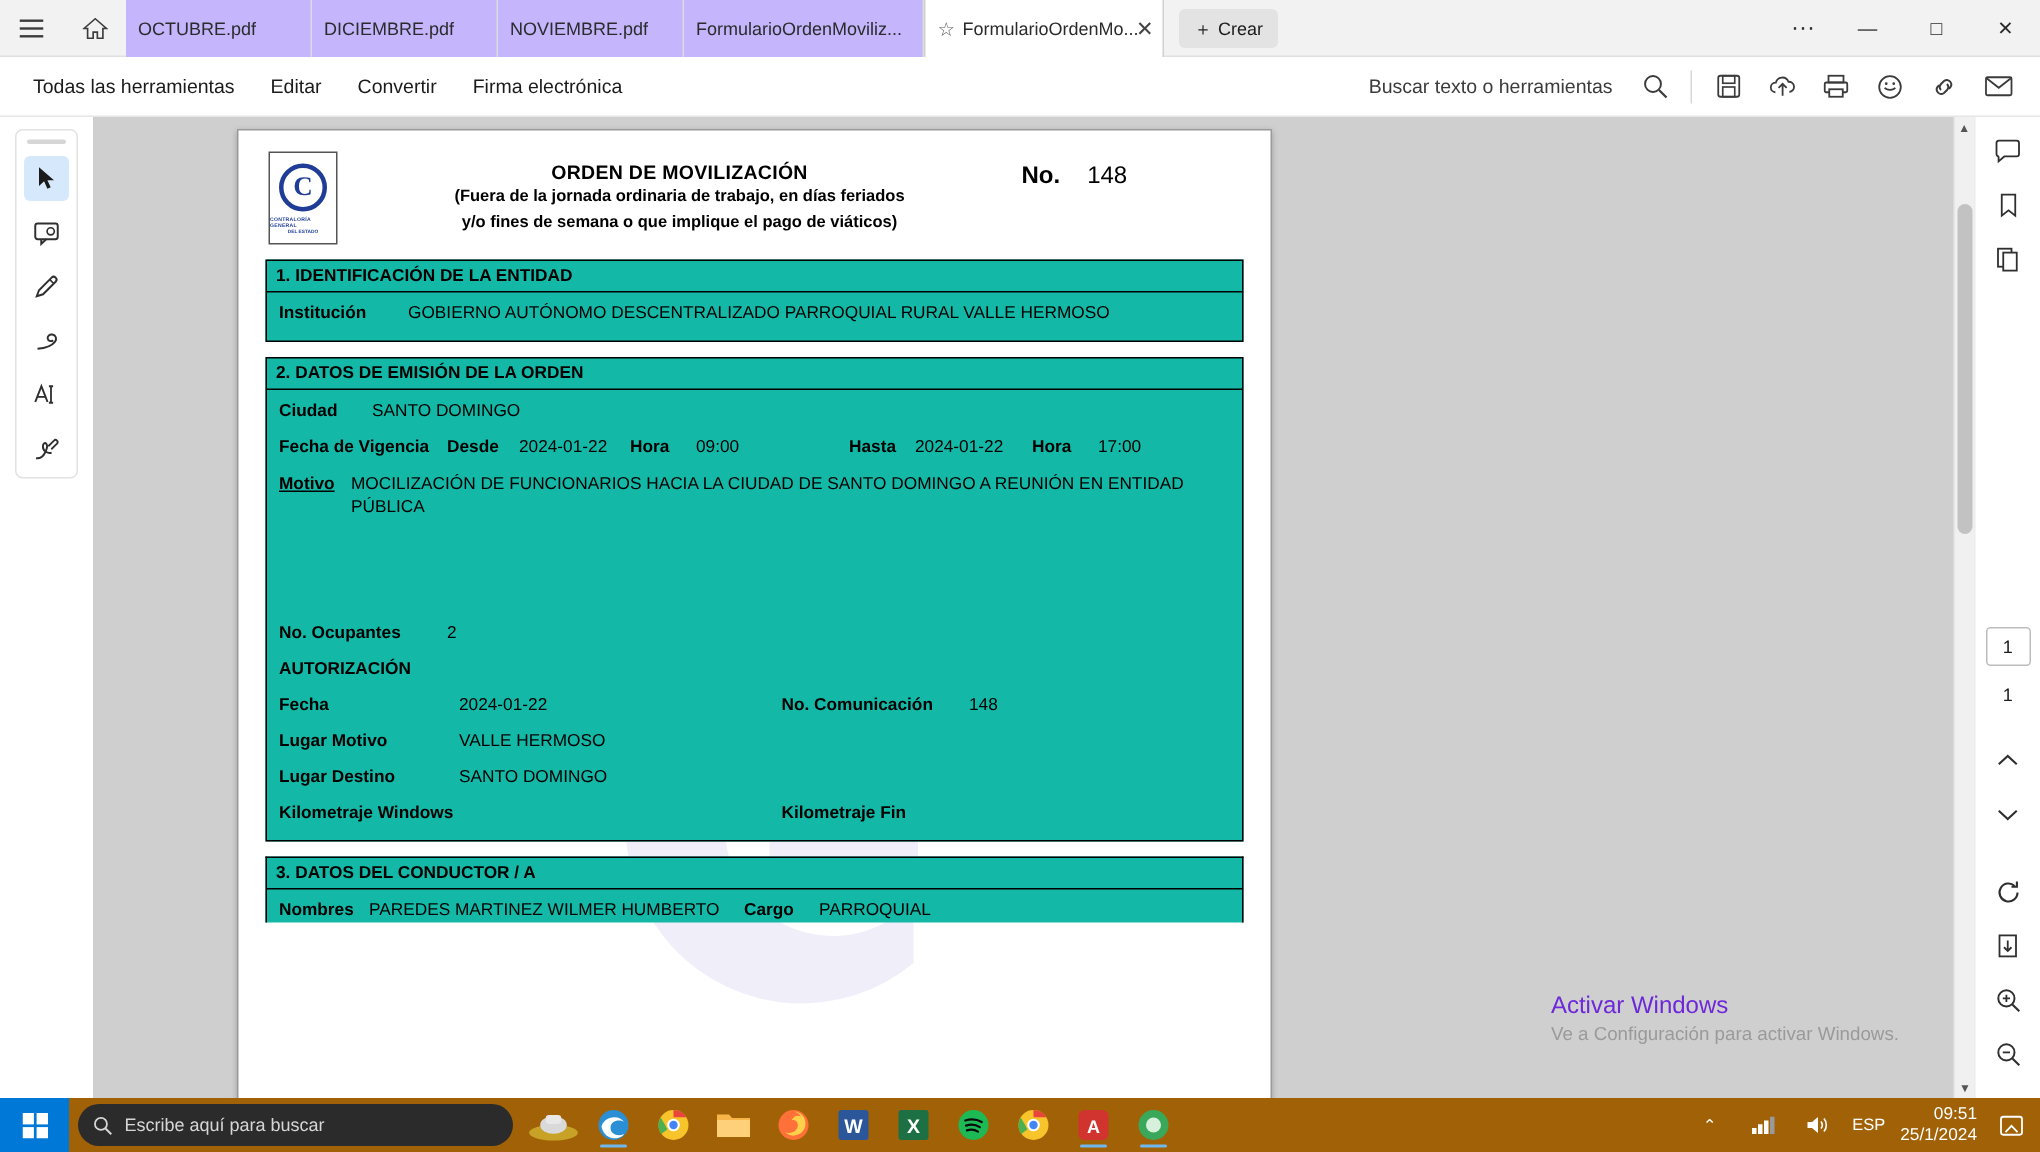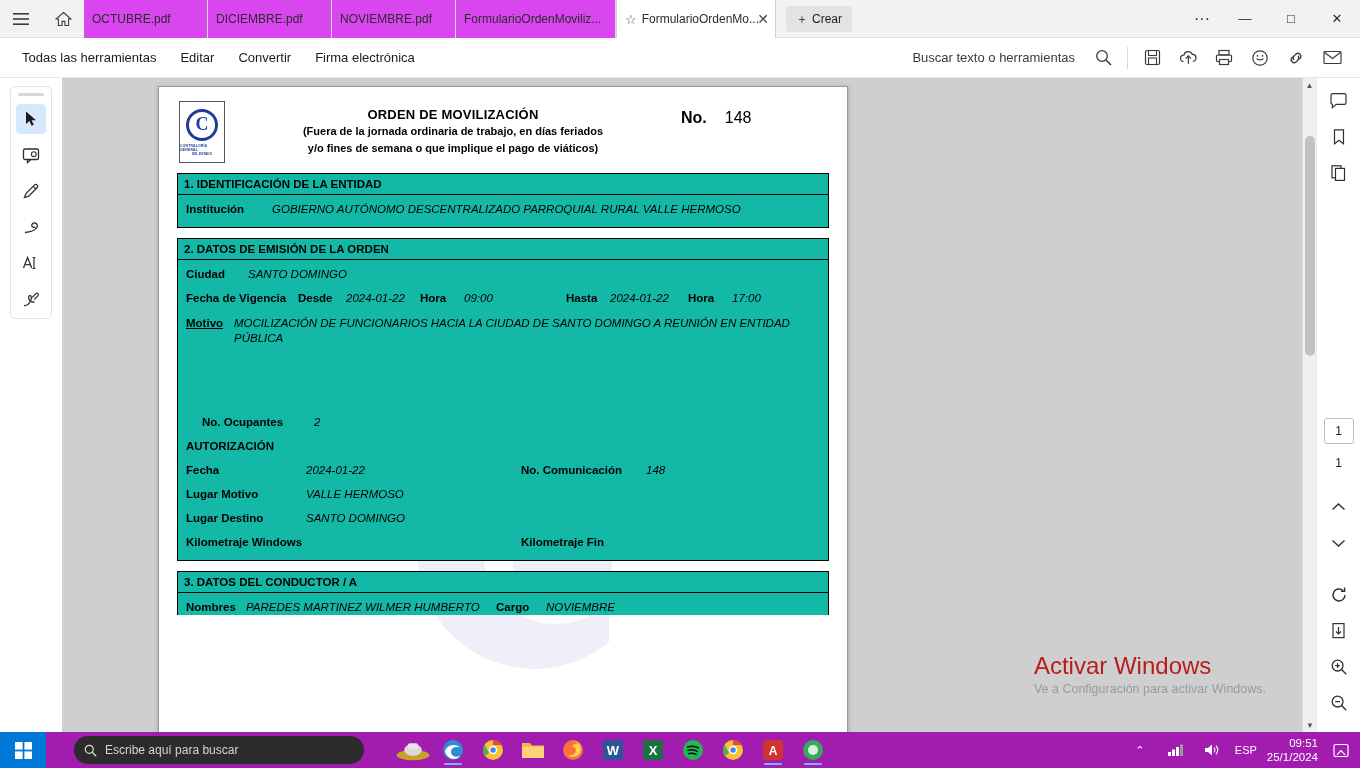--- a/index.html
+++ b/index.html
@@ -16,21 +16,21 @@
   .tabbar {
     height: 38px; background: #f2f2f2; display: flex; align-items: stretch;
     border-bottom: 1px solid #e0e0e0;
   }
   .tb-icon {
     width: 42px; display: flex; align-items: center; justify-content: center;
     color: #3c3c3c;
   }
   .tab {
     width: 124px; min-width: 90px; height: 38px; display: flex; align-items: center;
-    padding: 0 8px; font-size: 12px; color: #2b2b2b; background: #d946ef;
+    padding: 0 8px; font-size: 12px; color: #2b2b2b; background: #c4b5fd;
     border-right: 1px solid #dcdcdc; position: relative; overflow: hidden;
     white-space: nowrap;
   }
   .tab.wide { width: 160px; }
   .tab .tab-label { overflow: hidden; text-overflow: ellipsis; white-space: nowrap; }
   .tab.active {
     background: #ffffff; border-top: none; border-right: 1px solid #d0d0d0;
     border-left: 1px solid #d0d0d0;
   }
   .tab .star { margin-right: 5px; color: #5c5c5c; font-size: 13px; }
@@ -122,37 +122,37 @@
     border: 1px solid #000; margin: 10px 2px 0; background: #14b8a6;
   }
   .sec-head {
     font-weight: bold; font-size: 11.5px; padding: 4px 6px;
     border-bottom: 1px solid #000;
   }
   .sec-body { padding: 8px 8px 10px; }
   .row { display: flex; align-items: baseline; margin-bottom: 12px; }
   .row:last-child { margin-bottom: 2px; }
   .lbl { font-weight: bold; }
-  .val { font-weight: normal; font-style: italic; }
+  .val { font-weight: normal; }
   .w-inst { width: 86px; }
   .w-city { width: 62px; }
   .w-vig { width: 112px; }
   .w-motivo { width: 48px; text-decoration: underline; }
-  .w-ocu { width: 112px; margin-left: 16px; }
+  .w-ocu { width: 112px; }
   .w-fecha { width: 120px; }
   .w-orig { width: 120px; }
   .motivo-text { flex: 1; line-height: 1.3; }
   .cut { overflow: hidden; }
 
   
   .activate {
     position: absolute; right: 36px; bottom: 36px; color: #8e8e8e; text-align: left;
     pointer-events: none;
   }
-  .activate .a1 { font-size: 24px; color: #b91c1c; }
+  .activate .a1 { font-size: 16px; color: #6d28d9; }
   .activate .a2 { font-size: 12.5px; color: #9a9a9a; margin-top: 2px; }
 
   
   .vscroll {
     width: 14px; background: #f0f0f0; position: relative; border-left: 1px solid #dcdcdc;
   }
   .vscroll .arrow { height: 14px; display: flex; align-items: center; justify-content: center; font-size: 8px; color: #555; }
   .vscroll .thumb { position: absolute; left: 2px; width: 10px; top: 58px; height: 220px; background: #c2c2c2; border-radius: 5px; }
 
   
@@ -165,21 +165,21 @@
     width: 30px; height: 26px; border: 1px solid #bdbdbd; border-radius: 3px;
     display: flex; align-items: center; justify-content: center; font-size: 12px; color: #1b1b1b;
     margin-top: 14px; background: #fff;
   }
   .pagetotal { font-size: 12px; color: #1b1b1b; margin-top: 6px; }
   .rr-gap { height: 10px; }
 
   
   .taskbar {
     position: absolute; left: 0; bottom: 0; width: 1360px; height: 36px;
-    background: #a21caf; display: flex; align-items: center; color: #fff; gap: 22px;
+    background: #a16207; display: flex; align-items: center; color: #fff;
   }
   .startbtn { width: 46px; height: 36px; display: flex; align-items: center; justify-content: center; background: #0078d7; }
   .searchpill {
     width: 290px; height: 28px; background: #2b2b2b; border-radius: 14px; margin-left: 6px;
     display: flex; align-items: center; padding: 0 10px; gap: 8px; font-size: 12px; color: #d6d6d6;
   }
   .tasks { display: flex; align-items: center; gap: 6px; margin-left: 10px; }
   .tkicon { width: 34px; height: 32px; display: flex; align-items: center; justify-content: center; position: relative; }
   .tkicon.open::after {
     content: ""; position: absolute; bottom: 1px; left: 8px; width: 18px; height: 2px;
@@ -443,21 +443,21 @@
             </div>
           </div>
 
           <div class="sec cut" style="margin-top:10px; border-bottom:none;">
             <div class="sec-head">3. DATOS DEL CONDUCTOR / A</div>
             <div class="sec-body" style="padding-bottom:0">
               <div class="row">
                 <span class="lbl" style="width:60px">Nombres</span>
                 <span class="val" style="width:250px">PAREDES MARTINEZ WILMER HUMBERTO</span>
                 <span class="lbl" style="width:50px">Cargo</span>
-                <span class="val">NOVIEMBRE</span>
+                <span class="val">PARROQUIAL</span>
               </div>
             </div>
           </div>
         </div>
       </div>
 
       <div class="activate">
         <div class="a1">Activar Windows</div>
         <div class="a2">Ve a Configuración para activar Windows.</div>
       </div>

